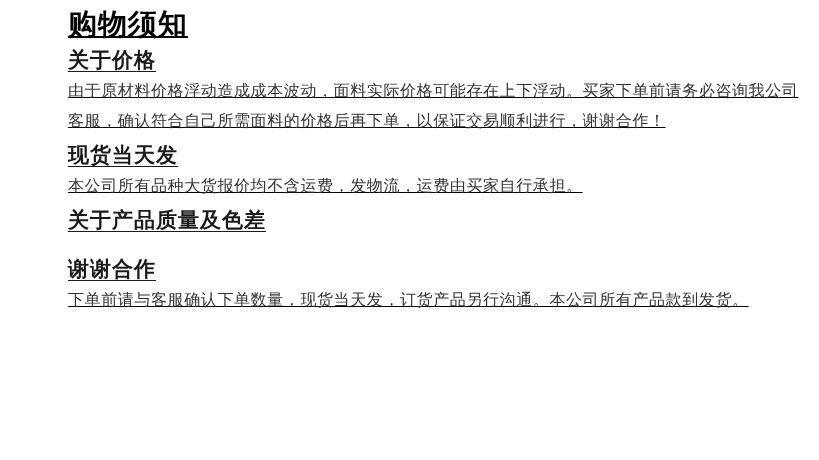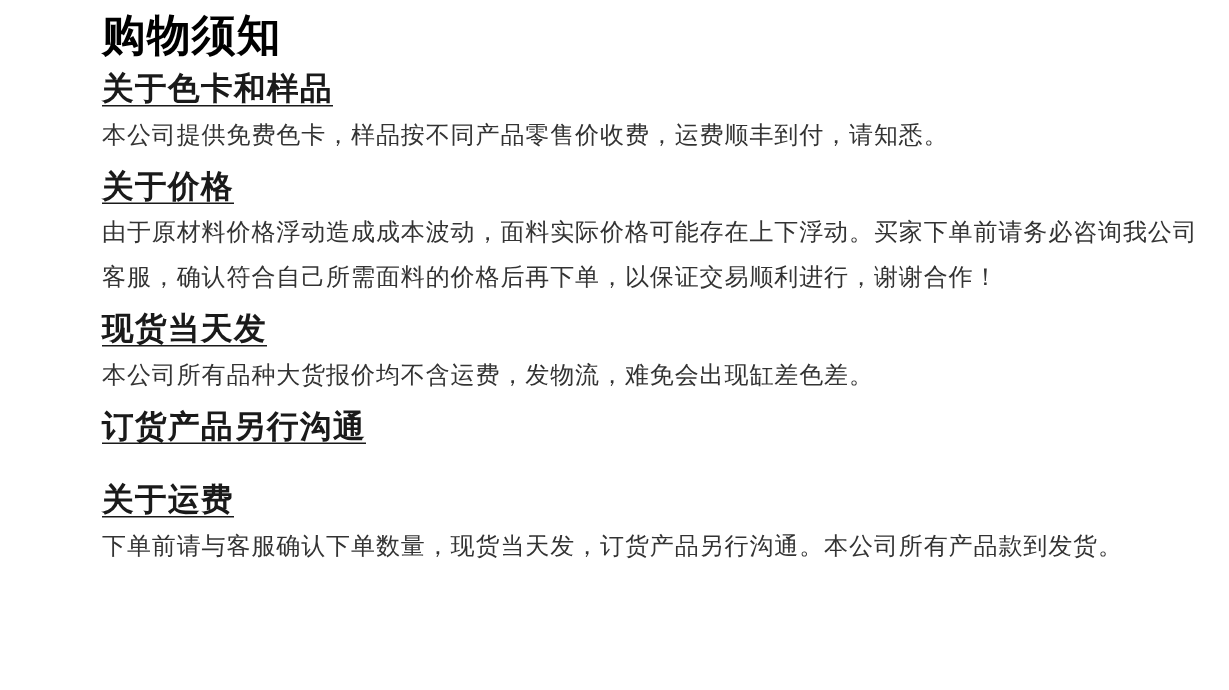--- a/index.html
+++ b/index.html
@@ -12,20 +12,21 @@
     -webkit-font-smoothing: antialiased;
   }
   .page {
     position: relative;
     width: 819px;
     height: 460px;
     background: #ffffff;
     overflow: hidden;
     box-sizing: border-box;
     padding: 6px 0 0 68px;
+    text-decoration: underline;
   }
   .page-title {
     font-size: 29px;
     line-height: 36px;
     font-weight: 900;
     color: #000000;
     letter-spacing: 1px;
     margin: 0;
   }
   .section {
@@ -54,37 +55,33 @@
   .section + .section { margin-top: 6px; }
   .section:last-child { margin-top: 20px; }
 </style>
 </head>
 <body>
 
 <div class="page">
   <h1 class="page-title">购物须知</h1>
 
   <div id="sections-container">
-  <section class="section">
-    <h2 class="section-heading">关于色卡和样品</h2>
-    <p class="section-body">本公司提供免费色卡，样品按不同产品零售价收费，运费顺丰到付，请知悉。</p>
-  </section>
 
   <section class="section">
     <h2 class="section-heading">关于价格</h2>
     <p class="section-body">由于原材料价格浮动造成成本波动，面料实际价格可能存在上下浮动。买家下单前请务必咨询我公司客服，确认符合自己所需面料的价格后再下单，以保证交易顺利进行，谢谢合作！</p>
   </section>
 
   <section class="section">
     <h2 class="section-heading">现货当天发</h2>
-    <p class="section-body">本公司所有品种大货报价均不含运费，发物流，难免会出现缸差色差。</p>
+    <p class="section-body">本公司所有品种大货报价均不含运费，发物流，运费由买家自行承担。</p>
   </section>
 
   <section class="section">
-    <h2 class="section-heading">订货产品另行沟通</h2>
+    <h2 class="section-heading">关于产品质量及色差</h2>
   </section>
 
   <section class="section">
-    <h2 class="section-heading">关于运费</h2>
+    <h2 class="section-heading">谢谢合作</h2>
     <p class="section-body">下单前请与客服确认下单数量，现货当天发，订货产品另行沟通。本公司所有产品款到发货。</p>
   </section>
 </div>
 </div>
 
 </body></html>

